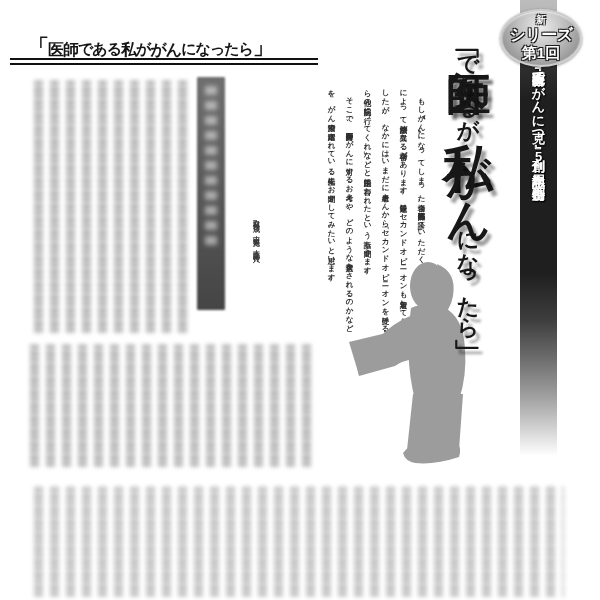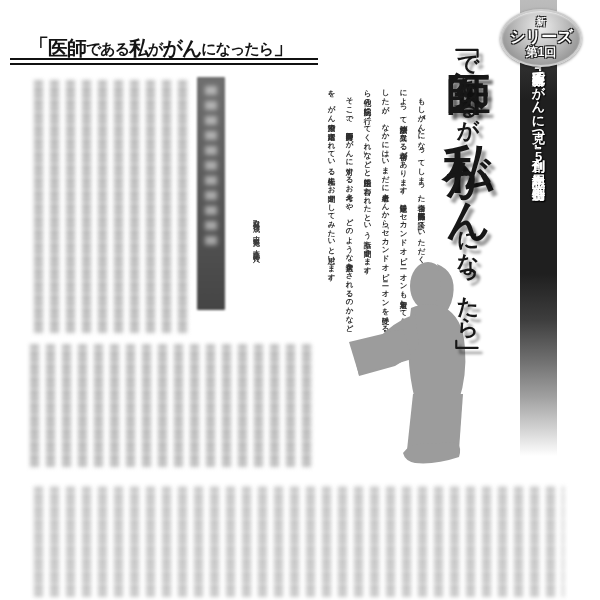--- a/index.html
+++ b/index.html
@@ -8,21 +8,21 @@
     overflow:hidden;font-family:"Liberation Sans","DejaVu Sans",sans-serif;
   }
   
   .kicker{
     position:absolute;left:28px;top:18px;width:300px;height:40px;
     font-family:"Liberation Serif","DejaVu Serif",serif;font-weight:900;
     color:#151515;white-space:nowrap;letter-spacing:-1px;
     display:flex;align-items:flex-end;
   }
   .kicker .br{font-size:21px;line-height:1;}
-  .kicker .lg{font-size:20px;line-height:1;font-family:Liberation Serif, serif;}
+  .kicker .lg{font-size:16px;line-height:1;font-family:Liberation Serif, serif;}
   .kicker .sm{font-size:15px;line-height:1.15;}
   .kicker-rule{
     position:absolute;left:10px;top:58px;width:308px;height:3px;
     border-top:2.5px solid #111;border-bottom:2.5px solid #111;
   }
   
   .blur-block{
     position:absolute;
     background:
       repeating-linear-gradient(0deg, rgba(255,255,255,.7) 0 2px, rgba(255,255,255,0) 2px 6px, rgba(255,255,255,.45) 6px 8px, rgba(255,255,255,0) 8px 13px),
@@ -95,21 +95,21 @@
     border:2px solid #cdcdcd;
     box-shadow:0 1px 3px rgba(0,0,0,.45), inset 0 1px 2px rgba(255,255,255,.7);
     display:flex;flex-direction:column;justify-content:center;align-items:center;
   }
   .series-badge .bl{
     color:#fff;font-weight:bold;line-height:1.15;text-align:center;
     text-shadow:-1px -1px 0 #1a1a1a,1px -1px 0 #1a1a1a,-1px 1px 0 #1a1a1a,1px 1px 0 #1a1a1a;
   }
   .bl1{font-size:10px;}
   .bl2{font-size:16px;letter-spacing:-0.5px;}
-  .bl3{font-size:12px;}
+  .bl3{font-size:15px;}
 </style>
 </head>
 <body>
 
 <div class="page">
 
   <div class="kicker">
     <span class="br">「</span>
       <span class="lg">医師</span>
       <span class="sm">である</span>

